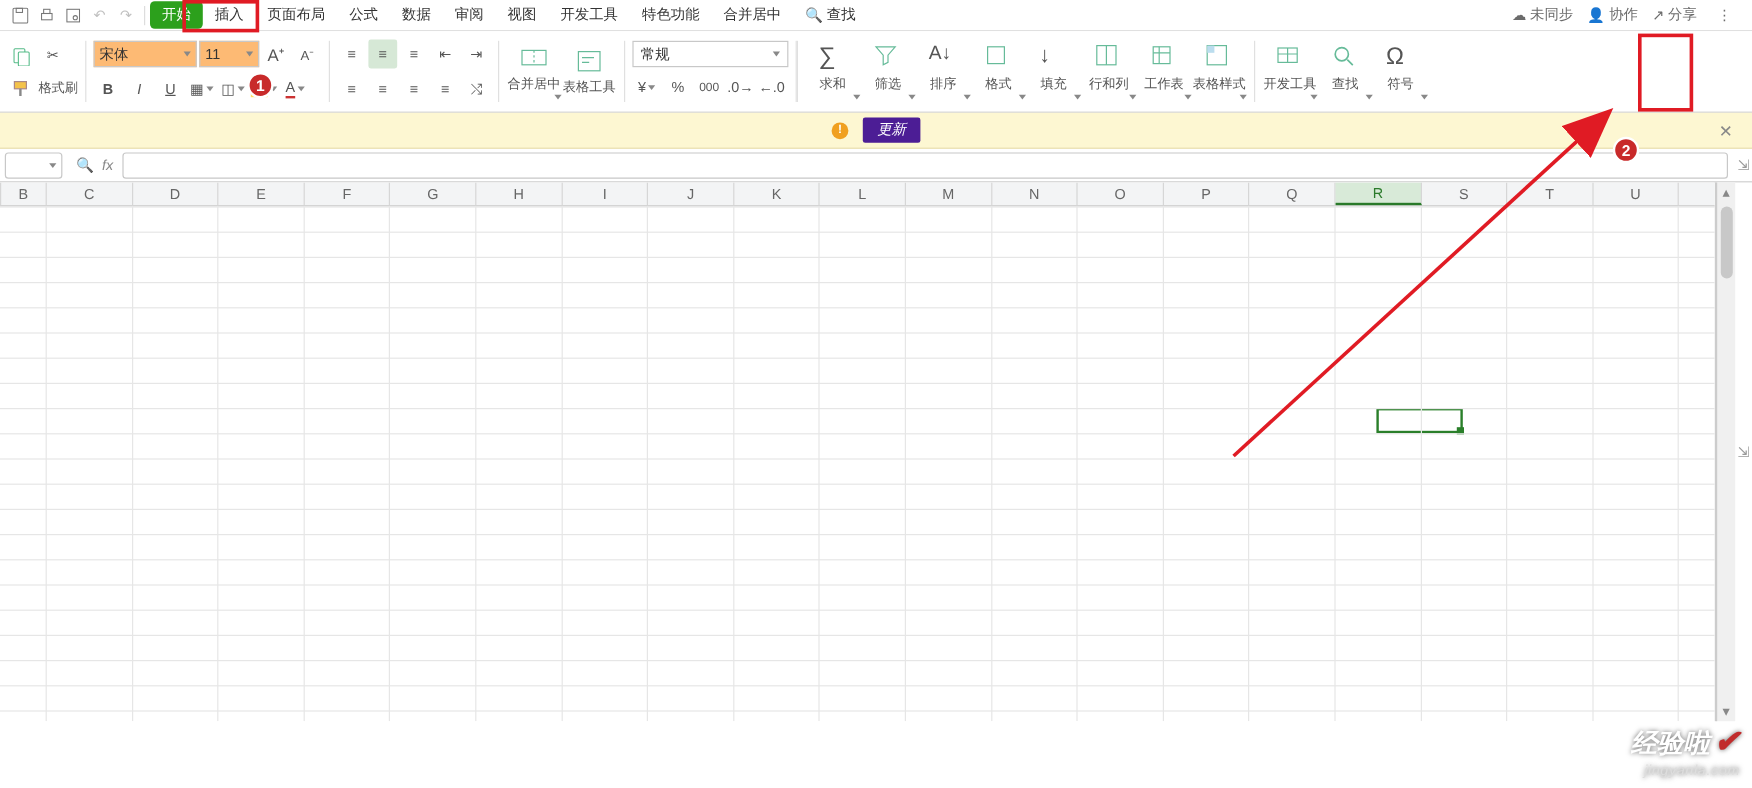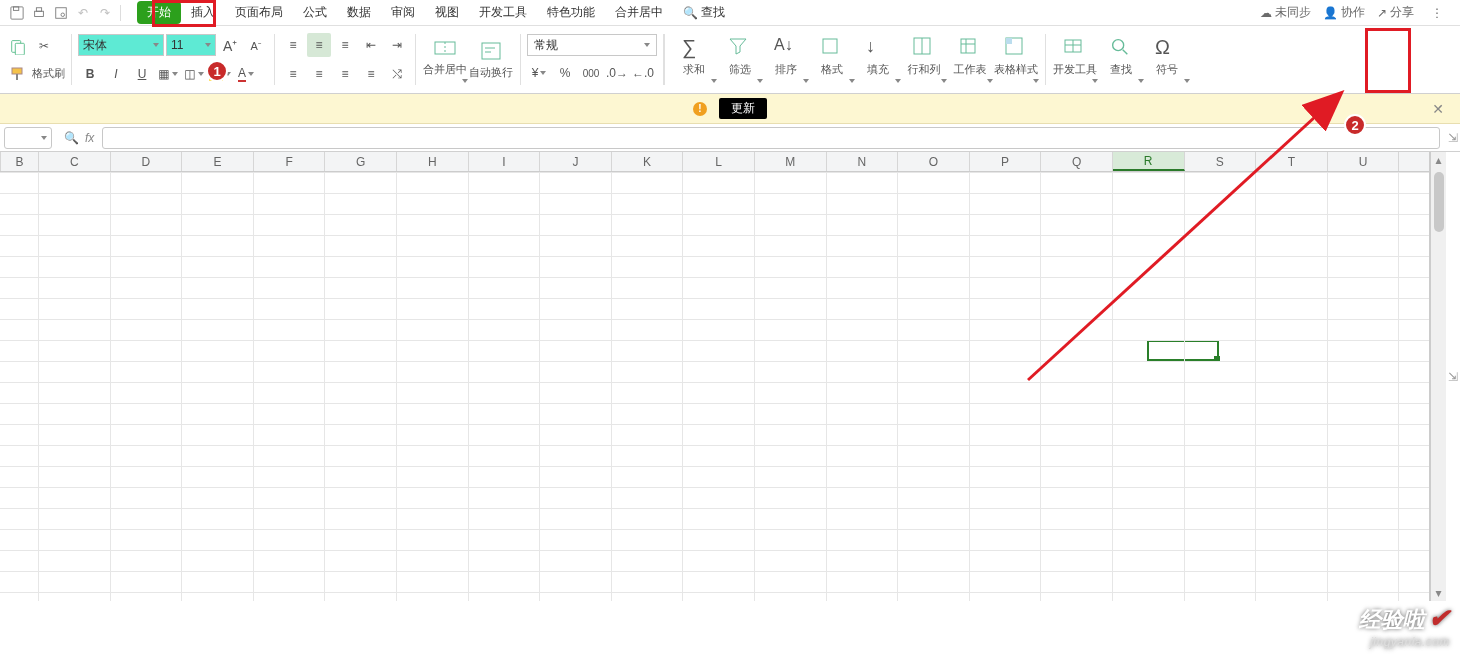--- a/index.html
+++ b/index.html
@@ -72,21 +72,21 @@
   }
   .big-btn .ic { width:24px; height:24px; }
   .small-btn {
     width:24px; height:24px; display:flex; align-items:center;
     justify-content:center; cursor:pointer; color:#555;
   }
   .small-btn.sel { background:#d6e8d6; border-radius:2px; }
   .font-row { display:flex; align-items:center; gap:2px; }
   .font-combo {
     border:1px solid #c8c8c8; height:22px; display:flex; align-items:center;
-    padding:0 4px; font-size:12px; background:#5eead4;
+    padding:0 4px; font-size:12px; background:#fdba74;
   }
   .font-combo.name { width:86px; }
   .font-combo.size { width:50px; }
   .dd-caret {
     width:0; height:0; border-left:3px solid transparent;
     border-right:3px solid transparent; border-top:4px solid #888;
     display:inline-block; margin-left:auto;
   }
   .col { display:flex; flex-direction:column; gap:2px; }
   .row { display:flex; flex-direction:row; gap:2px; align-items:center; }
@@ -99,22 +99,22 @@
     background:#fdf7d2; height:30px; display:flex; align-items:center;
     justify-content:center; gap:12px; border-bottom:1px solid #e8deb0;
     color:#555; font-size:12px; position:relative;
   }
   .notif .badge-warn {
     width:14px; height:14px; border-radius:50%; background:#f0a020;
     color:#fff; display:flex; align-items:center; justify-content:center;
     font-size:10px; font-weight:bold;
   }
   .notif .upd-btn {
-    background:#000000; color:#fff; padding:2px 12px; border-radius:2px;
-    font-size:12px; cursor:pointer;
+    background:#4c1d95; color:#fff; padding:2px 12px; border-radius:2px;
+    font-size:12px; cursor:pointer;font-style:italic;
   }
   .notif .close {
     position:absolute; right:16px; top:7px; color:#888; cursor:pointer;
     font-size:14px;
   }
   
   .fx-row {
     display:flex; align-items:center; height:28px;
     border-bottom:1px solid #d0d0d0; background:#fff;
   }
@@ -192,21 +192,21 @@
   <div class="qa-btn">
       <svg width="14" height="14" viewBox="0 0 16 16" fill="none">
         <rect x="2" y="2" width="12" height="12" stroke="#777"></rect>
         <circle cx="10" cy="10" r="2" stroke="#777"></circle>
       </svg>
     </div>
   <div class="qa-btn disabled">↶</div>
   <div class="qa-btn disabled">↷</div>
   <div class="sep"></div>
 
-  <div style="position:relative;margin-left:12px;">
+  <div style="position:relative;">
     <div class="menu-tab active">开始</div>
   </div>
   <div class="menu-tab">插入</div>
   <div class="menu-tab">页面布局</div>
   <div class="menu-tab">公式</div>
   <div class="menu-tab">数据</div>
   <div class="menu-tab">审阅</div>
   <div class="menu-tab">视图</div>
   <div class="menu-tab">开发工具</div>
   <div class="menu-tab">特色功能</div>
@@ -325,21 +325,21 @@
             <line x1="12" y1="6" x2="12" y2="18" stroke="#6b9" stroke-dasharray="2"></line>
           </svg></div>
       <span>合并居中</span>
       <span class="dd-caret"></span>
     </div>
     <div class="big-btn">
       <div class="ic"><svg width="24" height="24" viewBox="0 0 24 24" fill="none">
             <rect x="3" y="4" width="18" height="16" stroke="#6b9"></rect>
             <path d="M6 9h10M6 13h6" stroke="#6b9"></path>
           </svg></div>
-      <span>自动换行</span>
+      <span>表格工具</span>
     </div>
   </div>
   <div class="grp-sep"></div>
 
   <div class="grp">
     <div class="col" style="gap:5px;justify-content:flex-end;">
       <div class="num-combo">
         <span>常规</span>
         <span class="dd-caret"></span>
       </div>

